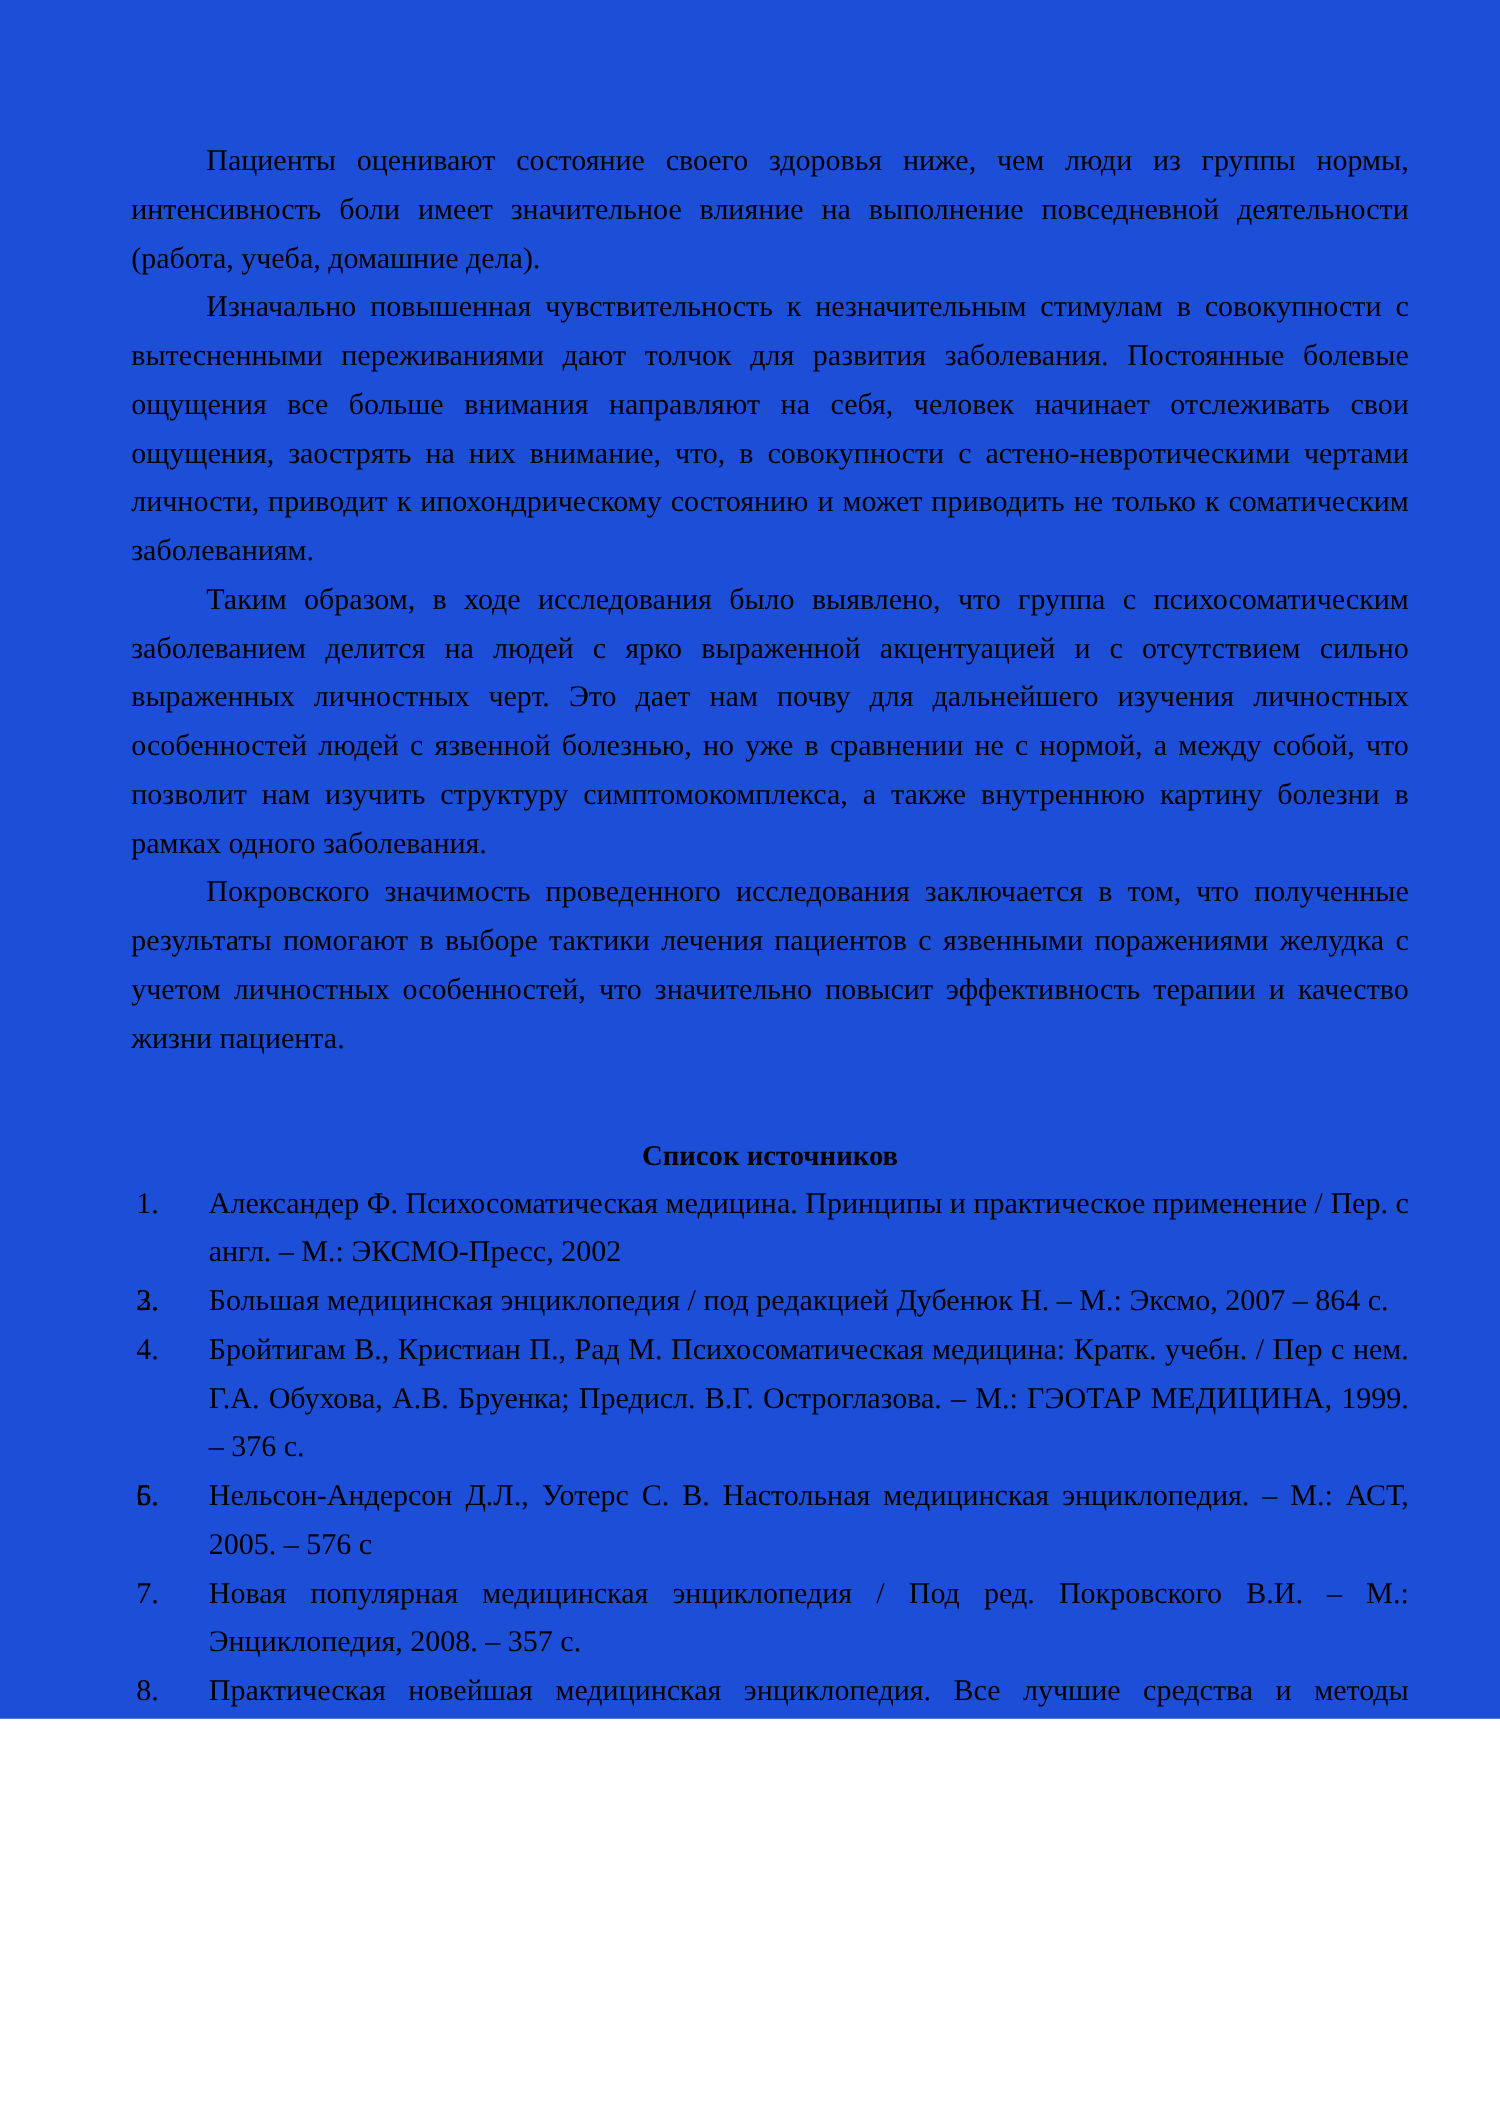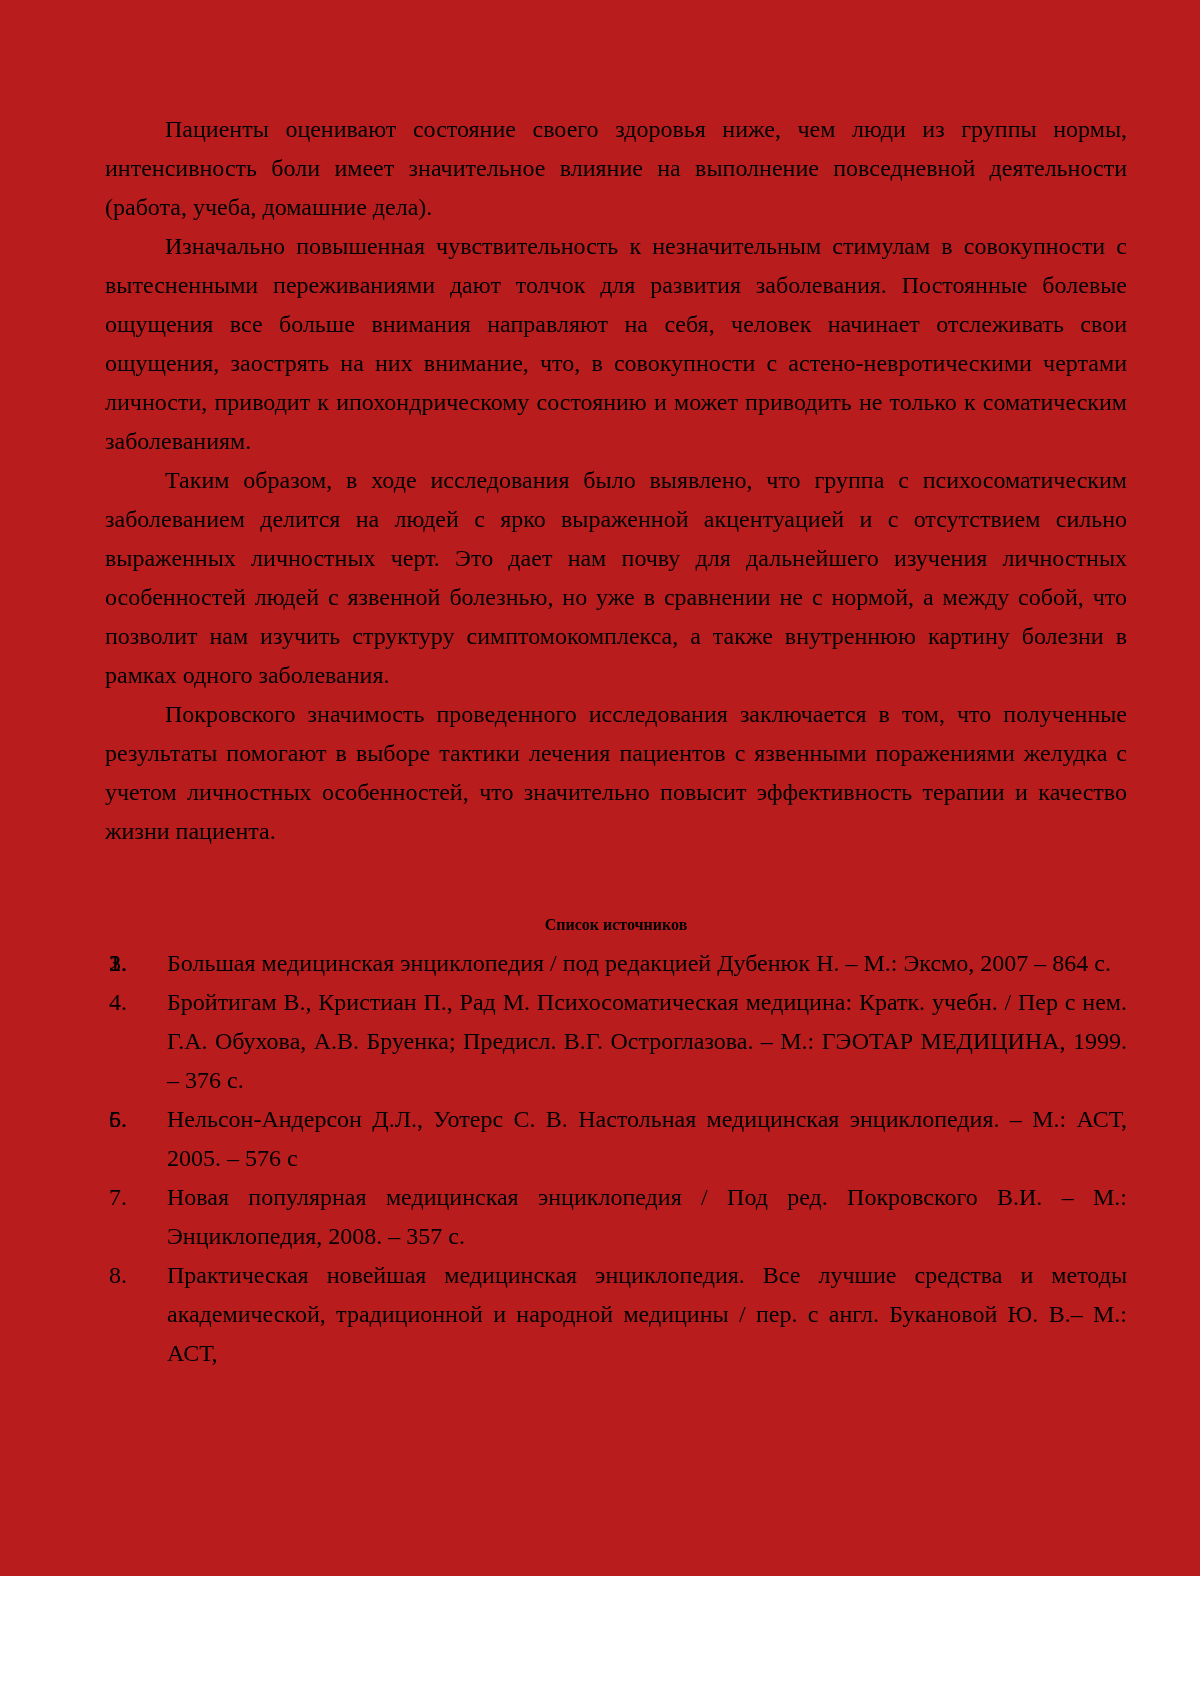--- a/index.html
+++ b/index.html
@@ -5,34 +5,34 @@
   * { margin: 0; padding: 0; box-sizing: border-box; }
   html, body { background: #ffffff; }
   body {
     width: 1200px;
     height: 1697px;
     font-family: "Liberation Serif", "DejaVu Serif", serif;
     color: #000000;
   }
   .page {
     width: 1200px;
-    height: 1576px;
-    background: #b91c1c;
+    height: 1375px;
+    background: #1d4ed8;
     padding: 110px 73px 0 105px;
     overflow: hidden;
     font-size: 24px;
     line-height: 39px;
   }
   .para {
     text-align: justify;
     text-indent: 60px;
   }
   .list-title {
     margin-top: 54px;
-    font-size: 16px;
+    font-size: 23px;
     font-weight: bold;
     text-align: center;
     line-height: 39px;
   }
   .ref-list {
     list-style: none;
   }
   .ref-item {
     position: relative;
     padding-left: 62px;
@@ -52,20 +52,21 @@
   <p class="para">Пациенты оценивают состояние своего здоровья ниже, чем люди из группы нормы, интенсивность боли имеет значительное влияние на выполнение повседневной деятельности (работа, учеба, домашние дела).</p>
   <p class="para">Изначально повышенная чувствительность к незначительным стимулам в совокупности с вытесненными переживаниями дают толчок для развития заболевания. Постоянные болевые ощущения все больше внимания направляют на себя, человек начинает отслеживать свои ощущения, заострять на них внимание, что, в совокупности с астено-невротическими чертами личности, приводит к ипохондрическому состоянию и может приводить не только к соматическим заболеваниям.</p>
   <p class="para">Таким образом, в ходе исследования было выявлено, что группа с психосоматическим заболеванием делится на людей с ярко выраженной акцентуацией и с отсутствием сильно выраженных личностных черт. Это дает нам почву для дальнейшего изучения личностных особенностей людей с язвенной болезнью, но уже в сравнении не с нормой, а между собой, что позволит нам изучить структуру симптомокомплекса, а также внутреннюю картину болезни в рамках одного заболевания.</p>
   <p class="para">Покровского значимость проведенного исследования заключается в том, что полученные результаты помогают в выборе тактики лечения пациентов с язвенными поражениями желудка с учетом личностных особенностей, что значительно повысит эффективность терапии и качество жизни пациента.</p>
 
   <h2 class="list-title">Список источников</h2>
 
   <div class="ref-list">
     <div class="ref-item">
       <span class="ref-num">1.</span>
+      <span>Александер Ф. Психосоматическая медицина. Принципы и практическое применение / Пер. с англ. – М.: ЭКСМО-Пресс, 2002</span>
     </div>
     <div class="ref-item">
       <span class="ref-num">2.</span>
     </div>
     <div class="ref-item">
       <span class="ref-num">3.</span>
       <span>Большая медицинская энциклопедия / под редакцией Дубенюк Н. – М.: Эксмо, 2007 – 864 с.</span>
     </div>
     <div class="ref-item">
       <span class="ref-num">4.</span>

